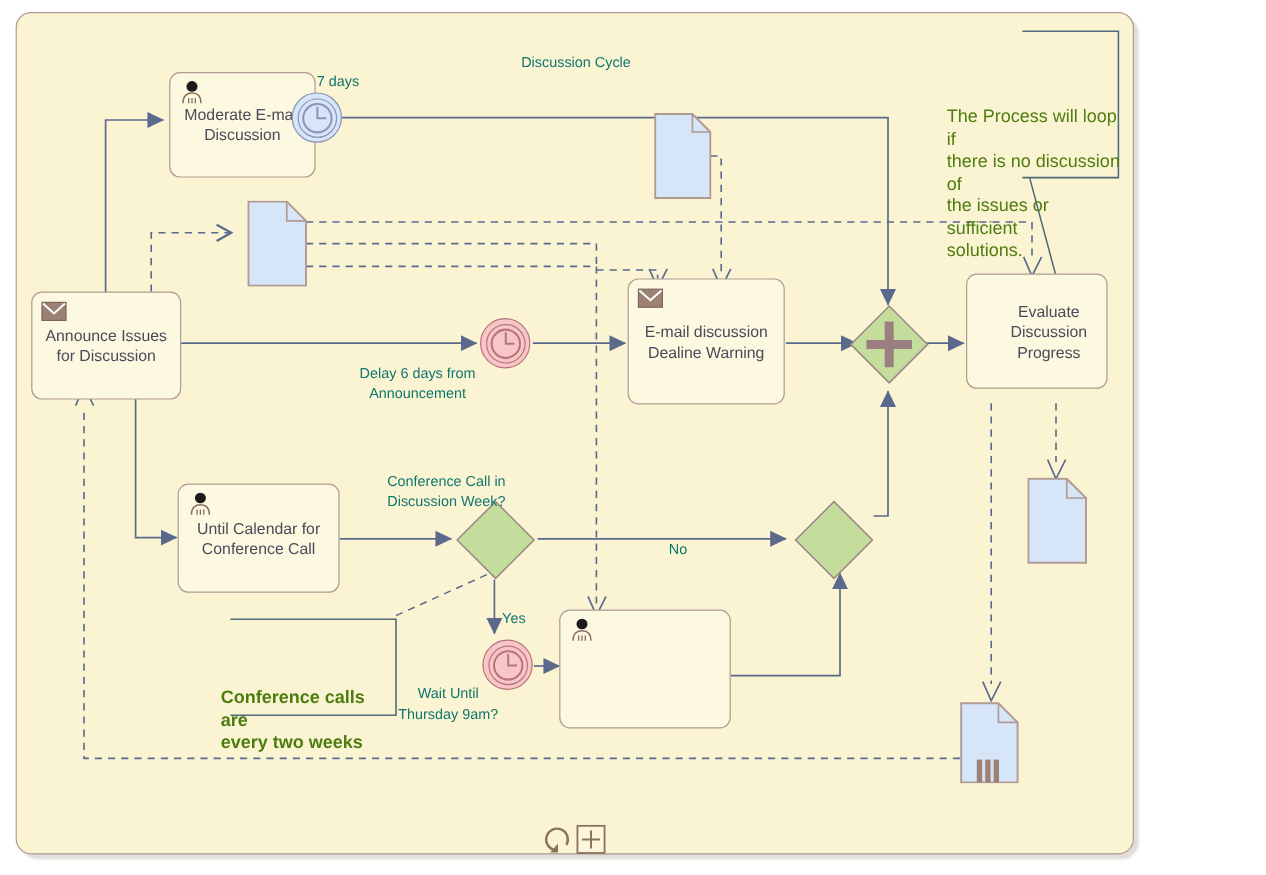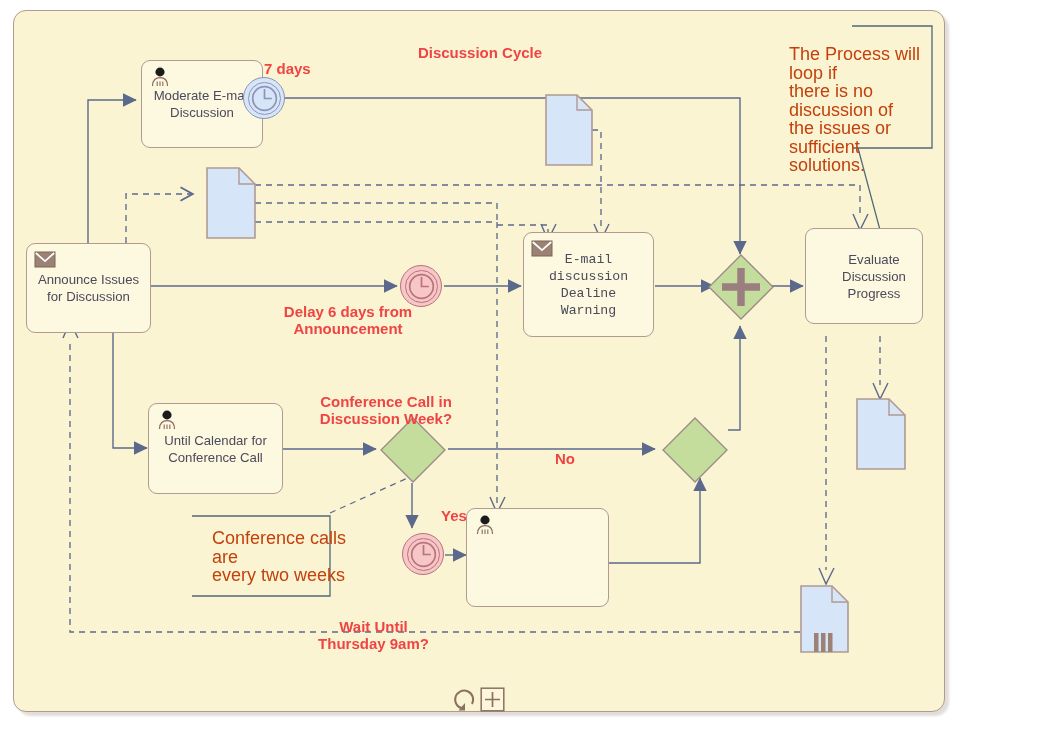--- a/index.html
+++ b/index.html
@@ -47,34 +47,34 @@
     line-height: 17px;
     text-align: center;
     display: flex; align-items: center; justify-content: center;
   }
   .task .label { padding: 0 6px; width: 100%; }
 
   .task-icon { position: absolute; left: 7px; top: 6px; width: 22px; height: 20px; }
 
   .lbl {
     position: absolute;
-    color: #ef4444;
-    font-size: 15px;
+    color: #0f766e;
+    font-size: 12px;
     line-height: 17px;
     text-align: center;
     white-space: pre-line;
-    font-weight: bold;
   }
 
   .annot-text {
     position: absolute;
-    color: #c2410c;
-    font-size: 18px;
+    color: #4d7c0f;
+    font-size: 15px;
     line-height: 18.5px;
     white-space: pre-line;
+    margin-top: 44px;
   }
 
   .ev {
     position: absolute;
     border-radius: 50%;
     box-sizing: border-box;
   }
   .ev.timer-pink { background: #f7c6c6; border: 1.7px solid #b9737b; }
   .ev.timer-blue { background: #d6e5f8; border: 1.7px solid #8e93b8; }
   .ev .ring {
@@ -195,21 +195,21 @@
 
   <div class="node task" style="left:26px; top:243px; width:125px; height:90px;">
     <svg class="task-icon" viewBox="0 0 22 18">
       <rect x="1" y="1" width="20" height="15" fill="#9b8274" stroke="#7d6559" stroke-width="1"></rect>
       <path d="M1.8 2 L11 10.2 L20.2 2" fill="none" stroke="#ffffff" stroke-width="1.7"></path>
     </svg>
     <div class="label">Announce Issues for
 Discussion</div>
   </div>
 
-  <div class="node task" style="left:523px; top:232px; width:131px; height:105px;font-family:Liberation Mono, monospace;">
+  <div class="node task" style="left:523px; top:232px; width:131px; height:105px;">
     <svg class="task-icon" viewBox="0 0 22 18">
       <rect x="1" y="1" width="20" height="15" fill="#9b8274" stroke="#7d6559" stroke-width="1"></rect>
       <path d="M1.8 2 L11 10.2 L20.2 2" fill="none" stroke="#ffffff" stroke-width="1.7"></path>
     </svg>
     <div class="label">E-mail discussion
 Dealine Warning</div>
   </div>
 
   <div class="node task" style="left:805px; top:228px; width:118px; height:96px;padding-left:20px;">
     <div class="label">Evaluate Discussion
@@ -253,39 +253,39 @@
   <div class="lbl" style="left:258px; top:303px; width:180px;">Delay 6 days from
 Announcement</div>
 
   <div class="ev timer-pink" style="left:402px; top:533px; width:42px; height:42px;">
     <div class="ring"></div>
     <svg class="clock" viewBox="0 0 24 24">
       <circle cx="12" cy="12" r="10.5" fill="none" stroke="#b9737b" stroke-width="1.5"></circle>
       <path d="M12 3.5 L12 12 L18.5 12" fill="none" stroke="#b9737b" stroke-width="1.5"></path>
     </svg>
   </div>
-  <div class="lbl" style="left:316px; top:570px; width:115px;margin-top:48px;">Wait Until
+  <div class="lbl" style="left:316px; top:570px; width:115px;">Wait Until
 Thursday 9am?</div>
 
   <svg style="position:absolute; left:706px; top:252px; width:70px; height:70px;" viewBox="0 0 70 70">
     <polygon points="35,3 67,35 35,67 3,35" fill="#c5dd9c" stroke="#9a8a86" stroke-width="1.3"></polygon>
     <path d="M35,16 L35,54 M16,35 L54,35" stroke="#9b7f80" stroke-width="7.5" stroke-linecap="butt"></path>
   </svg>
 
   <svg style="position:absolute; left:378px; top:415px; width:70px; height:70px;" viewBox="0 0 70 70">
     <polygon points="35,3 67,35 35,67 3,35" fill="#c5dd9c" stroke="#9a8a86" stroke-width="1.3"></polygon>
   </svg>
-  <div class="lbl" style="left:296px; top:393px; width:180px;">Conference Call in
+  <div class="lbl" style="left:282px; top:393px; width:180px;">Conference Call in
 Discussion Week?</div>
 
   <svg style="position:absolute; left:660px; top:415px; width:70px; height:70px;" viewBox="0 0 70 70">
     <polygon points="35,3 67,35 35,67 3,35" fill="#c5dd9c" stroke="#9a8a86" stroke-width="1.3"></polygon>
   </svg>
 
-  <div class="lbl" style="left:434px; top:507px; width:40px; text-align:center;">Yes</div>
+  <div class="lbl" style="left:398px; top:507px; width:40px; text-align:right;">Yes</div>
   <div class="lbl" style="left:545px; top:450px; width:40px;text-align:center;">No</div>
 
   <svg style="position:absolute; left:206px; top:167px; width:50px; height:72px;" viewBox="0 0 50 72">
     <path d="M1,1 L33,1 L49,17 L49,71 L1,71 Z" fill="#d6e5f8" stroke="#b09a93" stroke-width="1.6"></path>
     <path d="M33,1 L33,17 L49,17" fill="none" stroke="#b09a93" stroke-width="1.4"></path>
   </svg>
 
   <svg style="position:absolute; left:545px; top:94px; width:48px; height:72px;" viewBox="0 0 48 72">
     <path d="M1,1 L32,1 L47,16 L47,71 L1,71 Z" fill="#d6e5f8" stroke="#b09a93" stroke-width="1.6"></path>
     <path d="M32,1 L32,16 L47,16" fill="none" stroke="#b09a93" stroke-width="1.4"></path>
@@ -304,21 +304,21 @@
       <rect x="21" y="48" width="4.5" height="19" fill="#9b8274"></rect>
       <rect x="28" y="48" width="4.5" height="19" fill="#9b8274"></rect>
     </g>
   </svg>
 
   <div class="annot-text" style="left:789px; top:45px; width:148px;">The Process will loop if
 there is no discussion of
 the issues or sufficient
 solutions.</div>
 
-  <div class="annot-text" style="left:212px; top:529px; width:135px;">Conference calls are
+  <div class="annot-text" style="left:184px; top:529px; width:135px;font-weight:bold;">Conference calls are
 every two weeks</div>
 
   <svg style="position:absolute; left:452px; top:685px; width:28px; height:28px;" viewBox="0 0 28 28">
     <path d="M20,19 A9,9 0 1,0 11,23.5" fill="none" stroke="#8a7261" stroke-width="2"></path>
     <path d="M13,18 L13,25.5 L6.5,25.5 Z" fill="#8a7261"></path>
   </svg>
   <svg style="position:absolute; left:480px; top:687px; width:25px; height:25px;" viewBox="0 0 25 25">
     <rect x="1.2" y="1.2" width="22.6" height="22.6" fill="#fdf6dd" stroke="#8a7261" stroke-width="1.5"></rect>
     <path d="M12.5,5 L12.5,20 M5,12.5 L20,12.5" stroke="#8a7261" stroke-width="1.7"></path>
   </svg>

